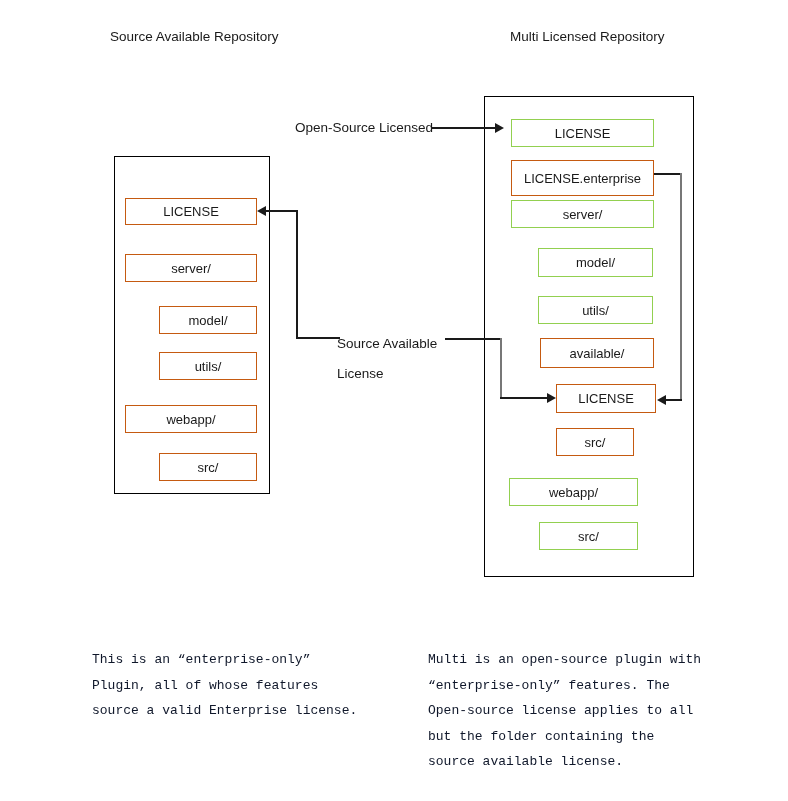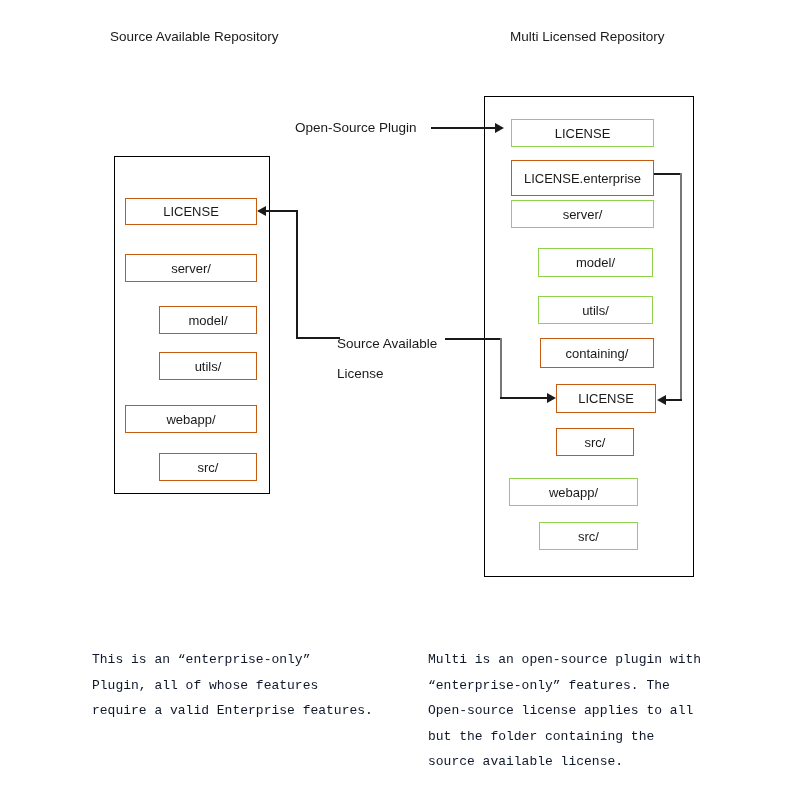--- a/index.html
+++ b/index.html
@@ -67,36 +67,36 @@
   <div class="file-box green" style="left:511px;top:200px;width:143px;height:28px;">
       <span>server/</span>
     </div>
   <div class="file-box green" style="left:538px;top:248px;width:115px;height:29px;">
       <span>model/</span>
     </div>
   <div class="file-box green" style="left:538px;top:296px;width:115px;height:28px;">
       <span>utils/</span>
     </div>
   <div class="file-box orange" style="left:540px;top:338px;width:114px;height:30px;">
-      <span>containing/</span>
+      <span>available/</span>
     </div>
   <div class="file-box orange" style="left:556px;top:384px;width:100px;height:29px;">
       <span>LICENSE</span>
     </div>
   <div class="file-box orange" style="left:556px;top:428px;width:78px;height:28px;">
       <span>src/</span>
     </div>
   <div class="file-box green" style="left:509px;top:478px;width:129px;height:28px;">
       <span>webapp/</span>
     </div>
   <div class="file-box green" style="left:539px;top:522px;width:99px;height:28px;">
       <span>src/</span>
     </div>
 
-  <div class="flow-label" style="left:295px;top:120px;">Open-Source Plugin</div>
+  <div class="flow-label" style="left:295px;top:120px;">Open-Source Licensed</div>
   <div class="hline" style="left:431px;top:127px;width:64px;"></div>
   <div class="arrow-right" style="left:495px;top:123px;"></div>
 
   <div class="flow-label centered" style="left:337px;top:329px;width:112px;">
     <div>Source Available</div>
     <div>License</div>
   </div>
 
   <div class="hline" style="left:296px;top:337px;width:44px;"></div>
   <div class="vline" style="left:296px;top:210px;height:128px;"></div>
@@ -109,21 +109,21 @@
   <div class="arrow-right" style="left:547px;top:393px;"></div>
 
   <div class="hline" style="left:654px;top:173px;width:28px;"></div>
   <div class="vline gray" style="left:680px;top:173px;height:228px;"></div>
   <div class="hline" style="left:666px;top:399px;width:16px;"></div>
   <div class="arrow-left" style="left:657px;top:395px;"></div>
 
   <div class="caption" style="left:92px;top:647px;">
     <div>This is an “enterprise-only”</div>
     <div>Plugin, all of whose features</div>
-    <div>require a valid Enterprise features.</div>
+    <div>source a valid Enterprise license.</div>
   </div>
   <div class="caption" style="left:428px;top:647px;">
     <div>Multi is an open-source plugin with</div>
     <div>“enterprise-only” features. The</div>
     <div>Open-source license applies to all</div>
     <div>but the folder containing the</div>
     <div>source available license.</div>
   </div>
 
 </div>

